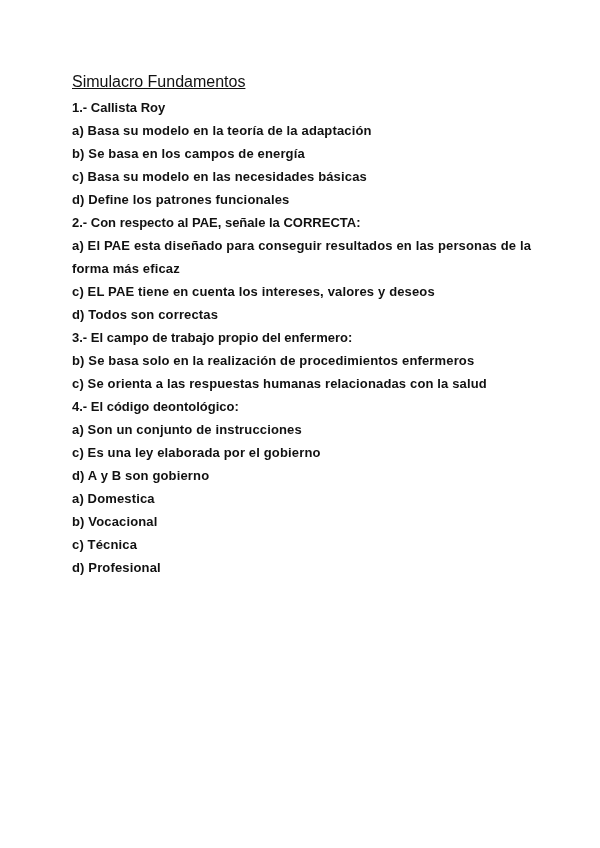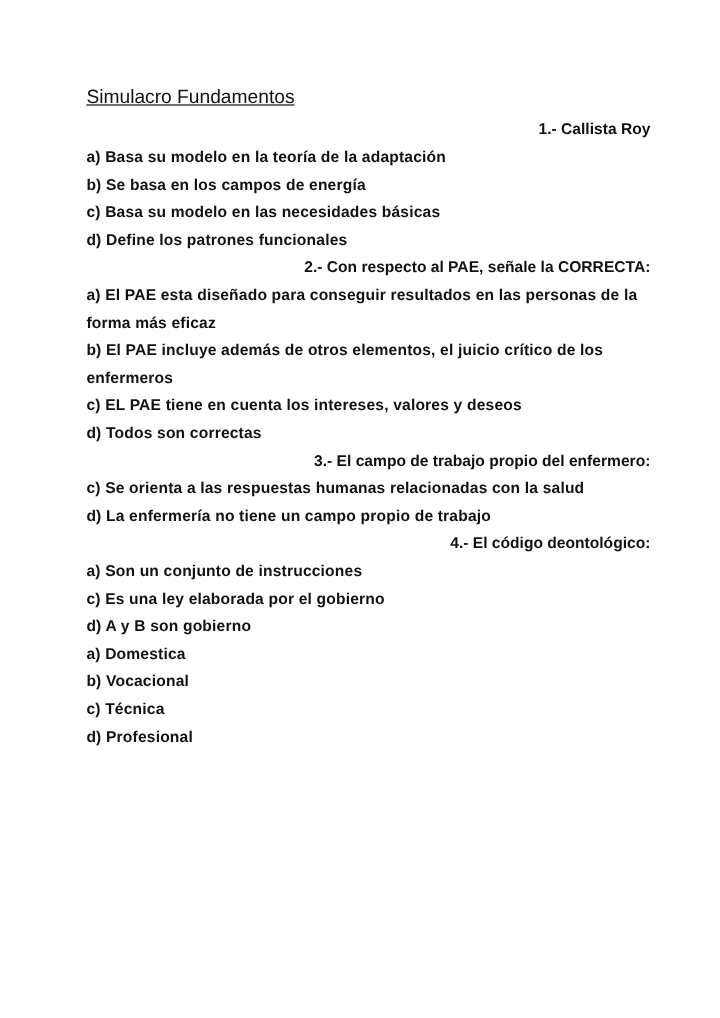--- a/index.html
+++ b/index.html
@@ -11,21 +11,21 @@
   .content {
     position: absolute; left: 72px; top: 70px; width: 470px;
     font-family: "Liberation Sans", sans-serif;
     color: #111111;
   }
   .title {
     font-size: 16px; line-height: 24px; text-decoration: underline;
     margin: 0 0 2px 0; font-weight: normal;
   }
   .q {
-    font-size: 13px; line-height: 23px; font-weight: bold; margin: 0; text-align: right;
+    font-size: 13px; line-height: 23px; font-weight: bold; margin: 0;
   }
   .opt {
     font-size: 13px; line-height: 23px; margin: 0; font-weight: bold;
     letter-spacing: 0.15px;
   }
 </style>
 </head>
 <body>
 
 <div class="page">
@@ -36,29 +36,28 @@
       <p class="q">1.- Callista Roy</p>
       <p class="opt">a) Basa su modelo en la teoría de la adaptación</p>
       <p class="opt">b) Se basa en los campos de energía</p>
       <p class="opt">c) Basa su modelo en las necesidades básicas</p>
       <p class="opt">d) Define los patrones funcionales</p>
     </div>
 
     <div>
       <p class="q">2.- Con respecto al PAE, señale la CORRECTA:</p>
       <p class="opt">a) El PAE esta diseñado para conseguir resultados en las personas de la forma más eficaz</p>
-      <p class="opt">b) El PAE incluye además de otros elementos, el juicio crítico de los enfermeros</p>
       <p class="opt">c) EL PAE tiene en cuenta los intereses, valores y deseos</p>
       <p class="opt">d) Todos son correctas</p>
     </div>
 
     <div>
       <p class="q">3.- El campo de trabajo propio del enfermero:</p>
+      <p class="opt">b) Se basa solo en la realización de procedimientos enfermeros</p>
       <p class="opt">c) Se orienta a las respuestas humanas relacionadas con la salud</p>
-      <p class="opt">d) La enfermería no tiene un campo propio de trabajo</p>
     </div>
 
     <div>
       <p class="q">4.- El código deontológico:</p>
       <p class="opt">a) Son un conjunto de instrucciones</p>
       <p class="opt">c) Es una ley elaborada por el gobierno</p>
       <p class="opt">d) A y B son gobierno</p>
     </div>
 
     <div>

